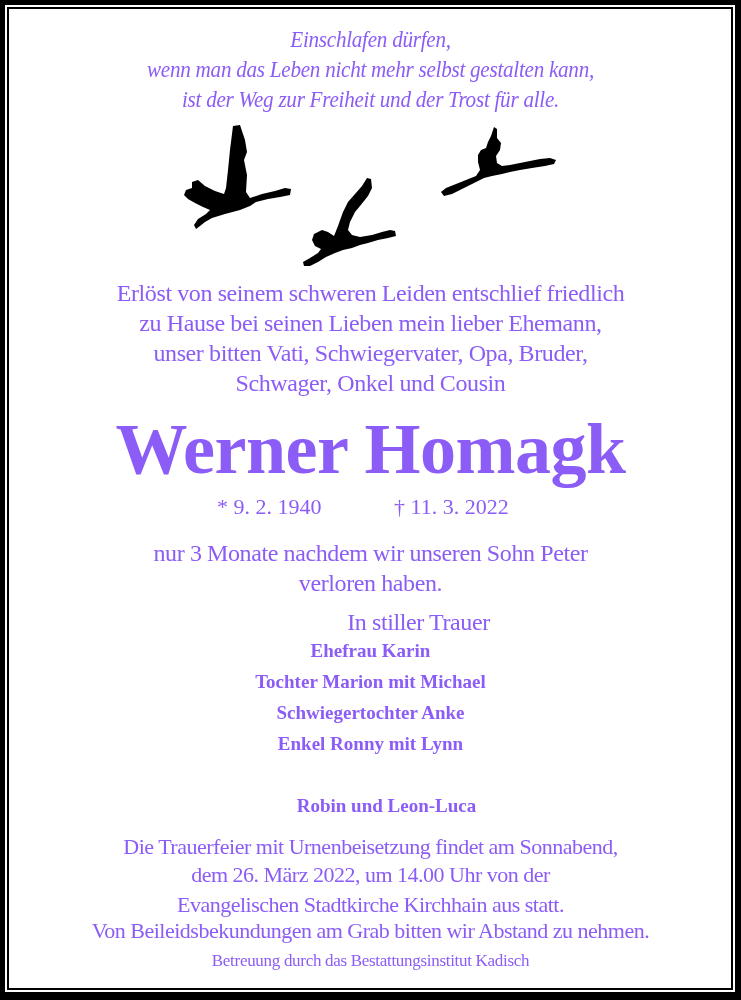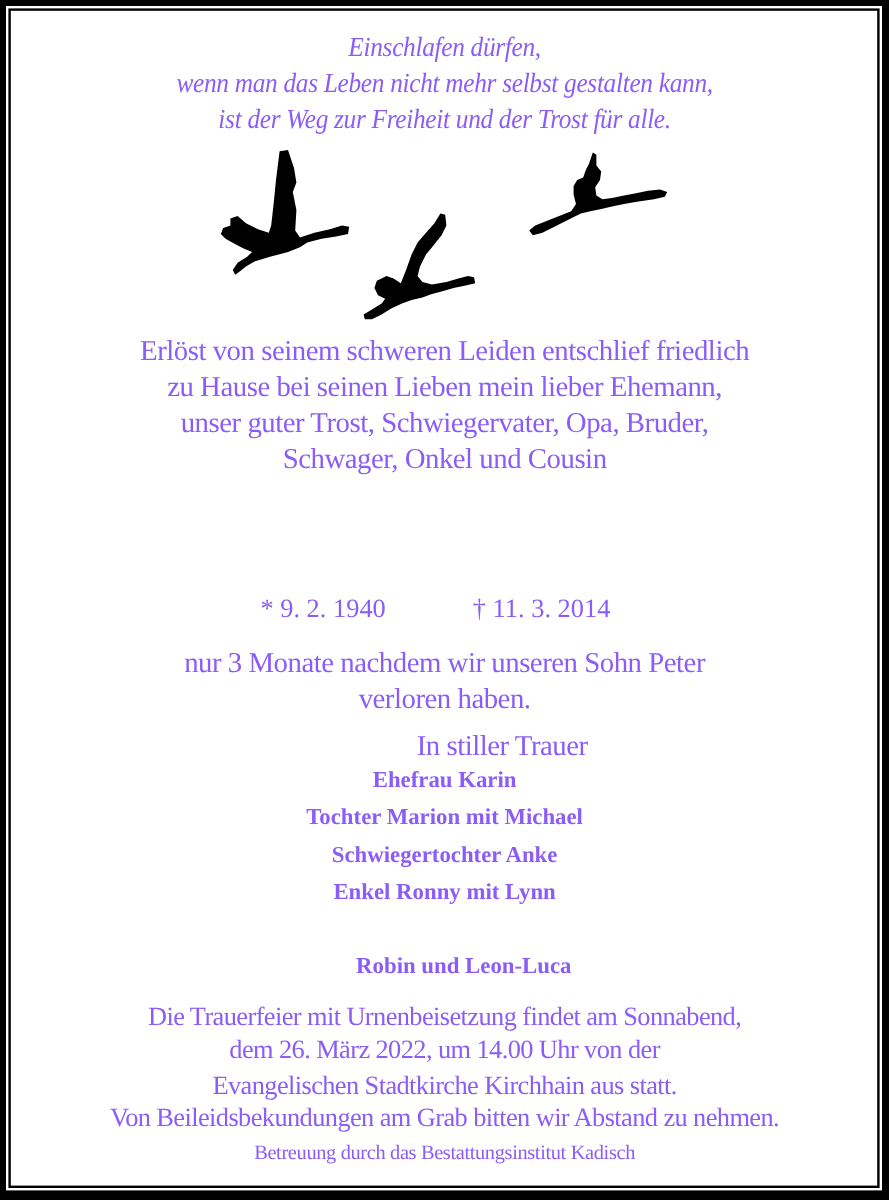--- a/index.html
+++ b/index.html
@@ -67,26 +67,27 @@
     <path fill="#000" d="
       M494,127 L497,129 L497,138 L501,143 L500,150 L496,156 L497,163 L502,166 L510,165
       L520,163 L530,161 L540,159 L550,158 L556,160 L554,164 L545,166 L532,168 L520,170
       L510,172 L502,174 L492,176 L484,178 L474,183 L462,189 L452,194 L444,196 L441,192
       L446,188 L456,184 L466,180 L476,176 L480,170 L478,162 L478,155 L481,150 L486,148
       L488,142 L491,136 Z"></path>
   </svg>
 
   <div class="line body-text" style="top:280px;">Erlöst von seinem schweren Leiden entschlief friedlich</div>
   <div class="line body-text" style="top:310px;">zu Hause bei seinen Lieben mein lieber Ehemann,</div>
-  <div class="line body-text" style="top:340px;">unser guter Trost, Schwiegervater, Opa, Bruder,</div>
+  <div class="line body-text" style="top:340px;">unser bitten Vati, Schwiegervater, Opa, Bruder,</div>
   <div class="line body-text" style="top:370px;">Schwager, Onkel und Cousin</div>
 
+  <div class="line name" style="top:408px;">Werner Homagk</div>
 
   <div class="date-item dates" style="left:217px; top:494px;">* 9. 2. 1940</div>
-  <div class="date-item dates" style="left:394px; top:494px;">† 11. 3. 2014</div>
+  <div class="date-item dates" style="left:394px; top:494px;">† 11. 3. 2022</div>
 
   <div class="line body-text" style="top:540px;">nur 3 Monate nachdem wir unseren Sohn Peter</div>
   <div class="line body-text" style="top:570px;">verloren haben.</div>
 
   <div class="line body-text" style="top:609px;margin-left:48px;">In stiller Trauer</div>
   <div class="line family" style="top:640px;">Ehefrau Karin</div>
   <div class="line family" style="top:671px;">Tochter Marion mit Michael</div>
   <div class="line family" style="top:702px;">Schwiegertochter Anke</div>
   <div class="line family" style="top:733px;">Enkel Ronny mit Lynn</div>
   <div class="line family" style="top:795px;padding-left:16px;">Robin und Leon-Luca</div>

